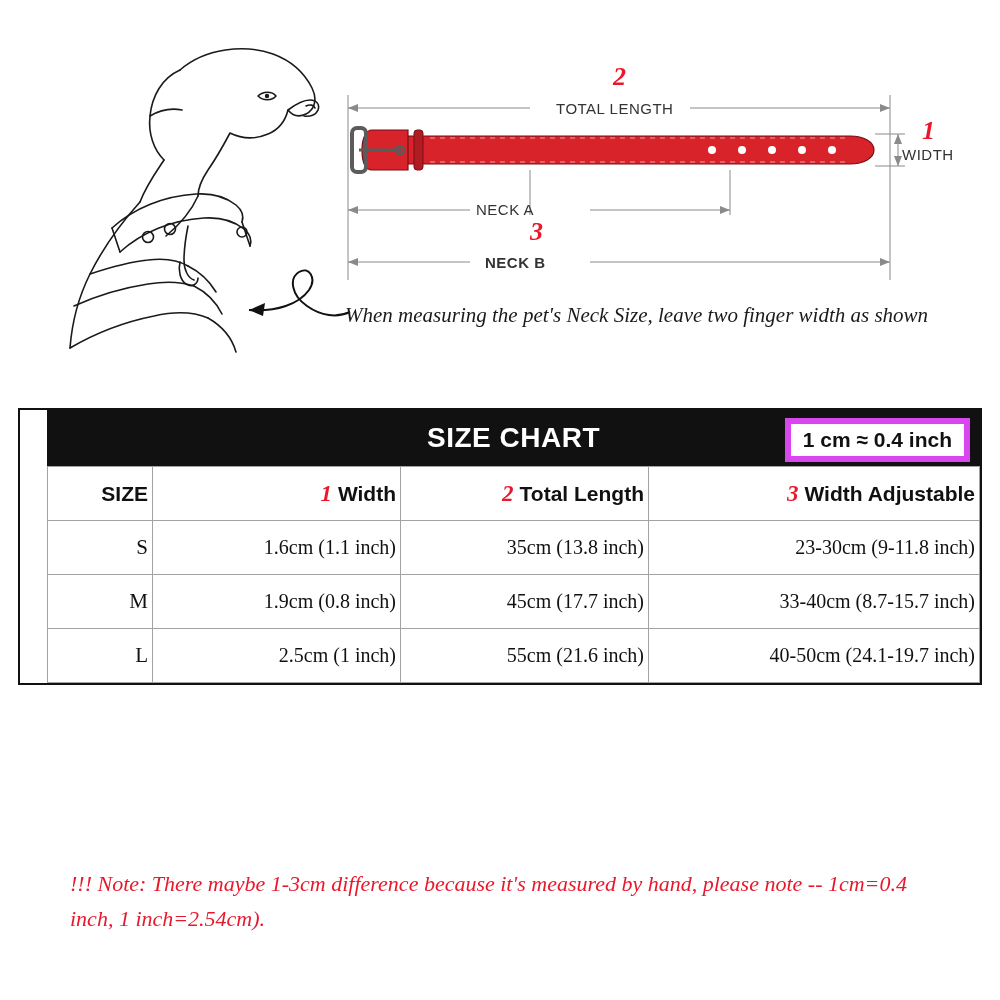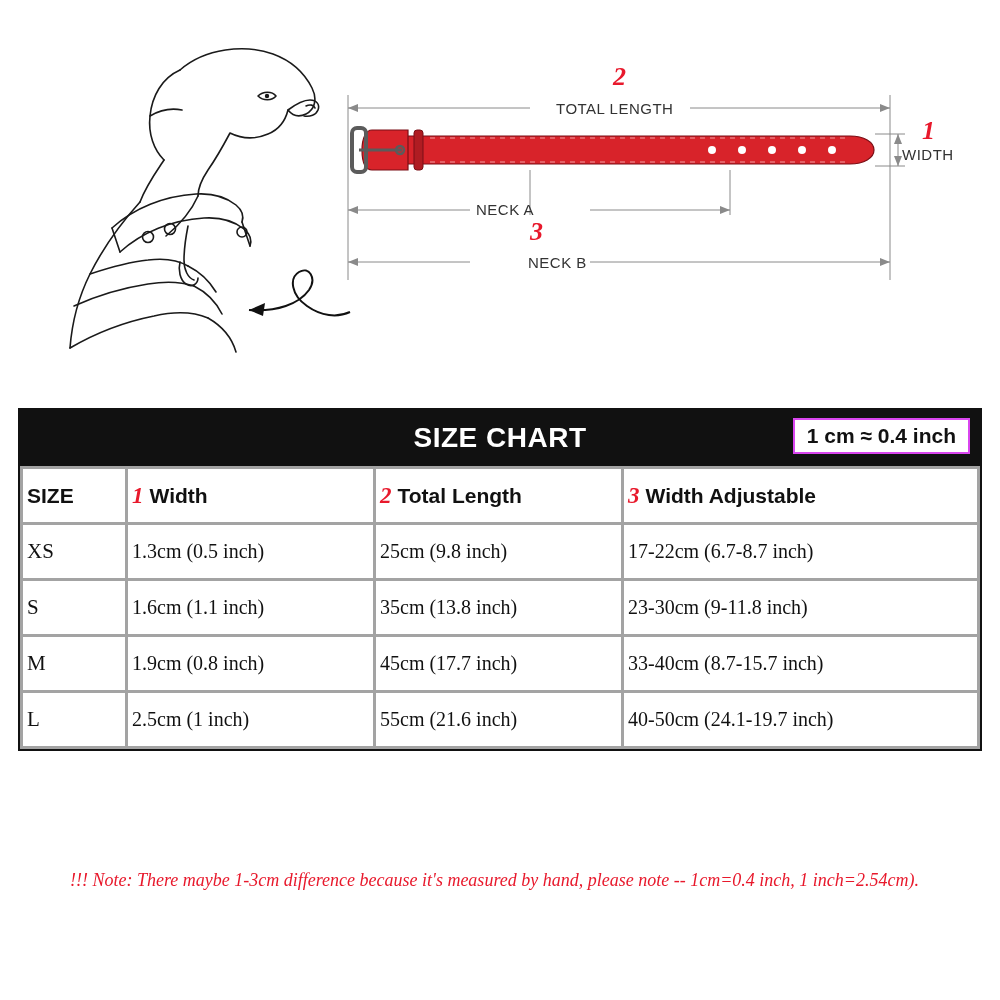--- a/index.html
+++ b/index.html
@@ -66,20 +66,21 @@
   }
 
   
   .chart-wrap {
     position: absolute;
     left: 18px;
     top: 408px;
     width: 964px;
     border: 2px solid #111;
     box-sizing: border-box;
+    padding-left: 27px;
   }
 
   .chart-header {
     background: #111;
     color: #fff;
     height: 56px;
     display: flex;
     align-items: center;
     justify-content: center;
     position: relative;
@@ -87,37 +88,37 @@
   .chart-title {
     font-size: 28px;
     font-weight: bold;
     letter-spacing: 0.5px;
   }
   .conv-badge {
     position: absolute;
     right: 10px;
     top: 8px;
     background: #fff;
-    border: 2px solid #d946ef;
+    border: 6px solid #d946ef;
     color: #111;
     padding: 4px 12px;
     font-size: 21px;
     font-weight: bold;
   }
 
   table.size-table {
     width: 100%;
     border-collapse: collapse;
     table-layout: fixed;
     background: #fff;
   }
   table.size-table th,
   table.size-table td {
-    border: 3px solid #a3a3a3;
-    text-align: left;
+    border: 1px solid #a3a3a3;
+    text-align: right;
     font-size: 20px;
     height: 53px;
     padding: 0 4px;
     font-family: "Liberation Serif", serif;
   }
   table.size-table th {
     font-size: 21px;
     font-weight: bold;
     font-family: "Liberation Sans", sans-serif;
   }
@@ -142,21 +143,21 @@
   }
 
   .note {
     position: absolute;
     left: 70px;
     top: 866px;
     width: 880px;
     color: #e8192c;
     font-family: "Liberation Serif", serif;
     font-style: italic;
-    font-size: 18px;
+    font-size: 22px;
     line-height: 1.6;
   }
 </style>
 </head>
 <body>
 
 <div class="top-area">
 
   <svg class="dog-svg" width="300" height="330" viewBox="0 0 300 330">
     <g fill="none" stroke="#1a1a1a" stroke-width="1.6" stroke-linecap="round" stroke-linejoin="round">
@@ -265,28 +266,29 @@
     </g>
   </svg>
 
   <span class="num-label" style="left:613px; top:64px;">2</span>
   <span class="num-label" style="left:922px; top:118px;">1</span>
   <span class="num-label" style="left:530px; top:219px;">3</span>
 
   <span class="dim-text" style="left:556px; top:100px;">TOTAL LENGTH</span>
   <span class="dim-text" style="left:902px; top:146px;">WIDTH</span>
   <span class="dim-text" style="left:476px; top:201px;">NECK A</span>
-  <span class="dim-text" style="left:528px; top:254px;">NECK B</span>
+  <span class="dim-text" style="left:485px; top:254px;font-weight:bold;">NECK B</span>
 
   <svg style="position:absolute; left:225px; top:200px;" width="130" height="130" viewBox="0 0 130 130">
     <path d="M125 112 C112 118 96 116 82 106 C66 95 64 78 74 72 C84 66 92 78 84 90
              C74 104 52 112 24 110" fill="none" stroke="#111" stroke-width="2"></path>
     <path d="M24 110 l16 -7 l-2 13 z" fill="#111" stroke="none"></path>
   </svg>
 
+  <div class="caption">When measuring the pet's Neck Size, leave two finger width as shown</div>
 </div>
 
 <div class="chart-wrap">
   <div class="chart-header">
     <span class="chart-title">SIZE CHART</span>
     <span class="conv-badge">1 cm ≈ 0.4 inch</span>
   </div>
 
   <table class="size-table">
     <colgroup>
@@ -304,26 +306,20 @@
         <th>
           <span class="hdr-num">2</span><span>Total Length</span>
         </th>
         <th>
           <span class="hdr-num">3</span><span>Width Adjustable</span>
         </th>
       </tr>
     </thead>
     <tbody>
       <tr>
-        <td class="col-size">XS</td>
-        <td>1.3cm (0.5 inch)</td>
-        <td>25cm (9.8 inch)</td>
-        <td>17-22cm (6.7-8.7 inch)</td>
-      </tr>
-      <tr>
         <td class="col-size">S</td>
         <td>1.6cm (1.1 inch)</td>
         <td>35cm (13.8 inch)</td>
         <td>23-30cm (9-11.8 inch)</td>
       </tr>
       <tr>
         <td class="col-size">M</td>
         <td>1.9cm (0.8 inch)</td>
         <td>45cm (17.7 inch)</td>
         <td>33-40cm (8.7-15.7 inch)</td>

